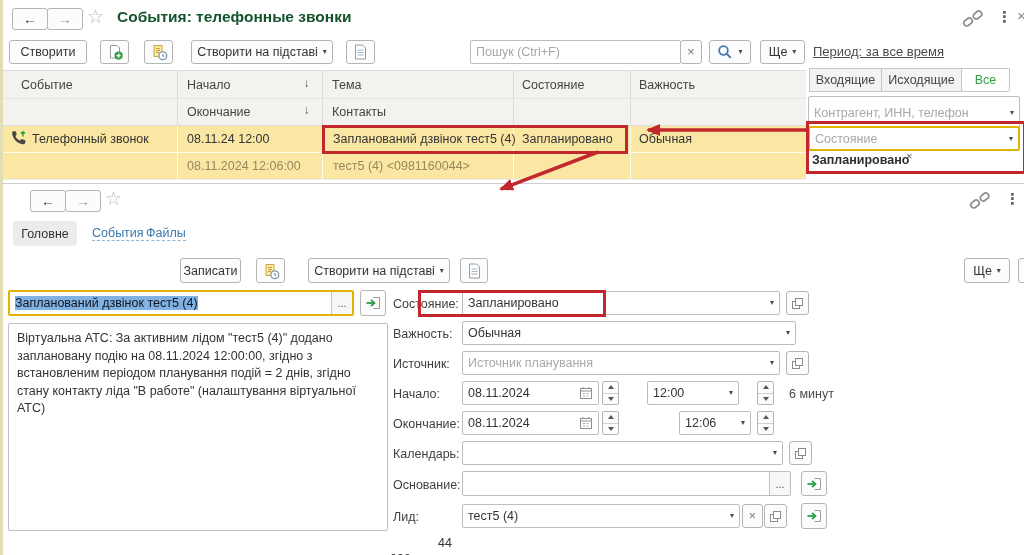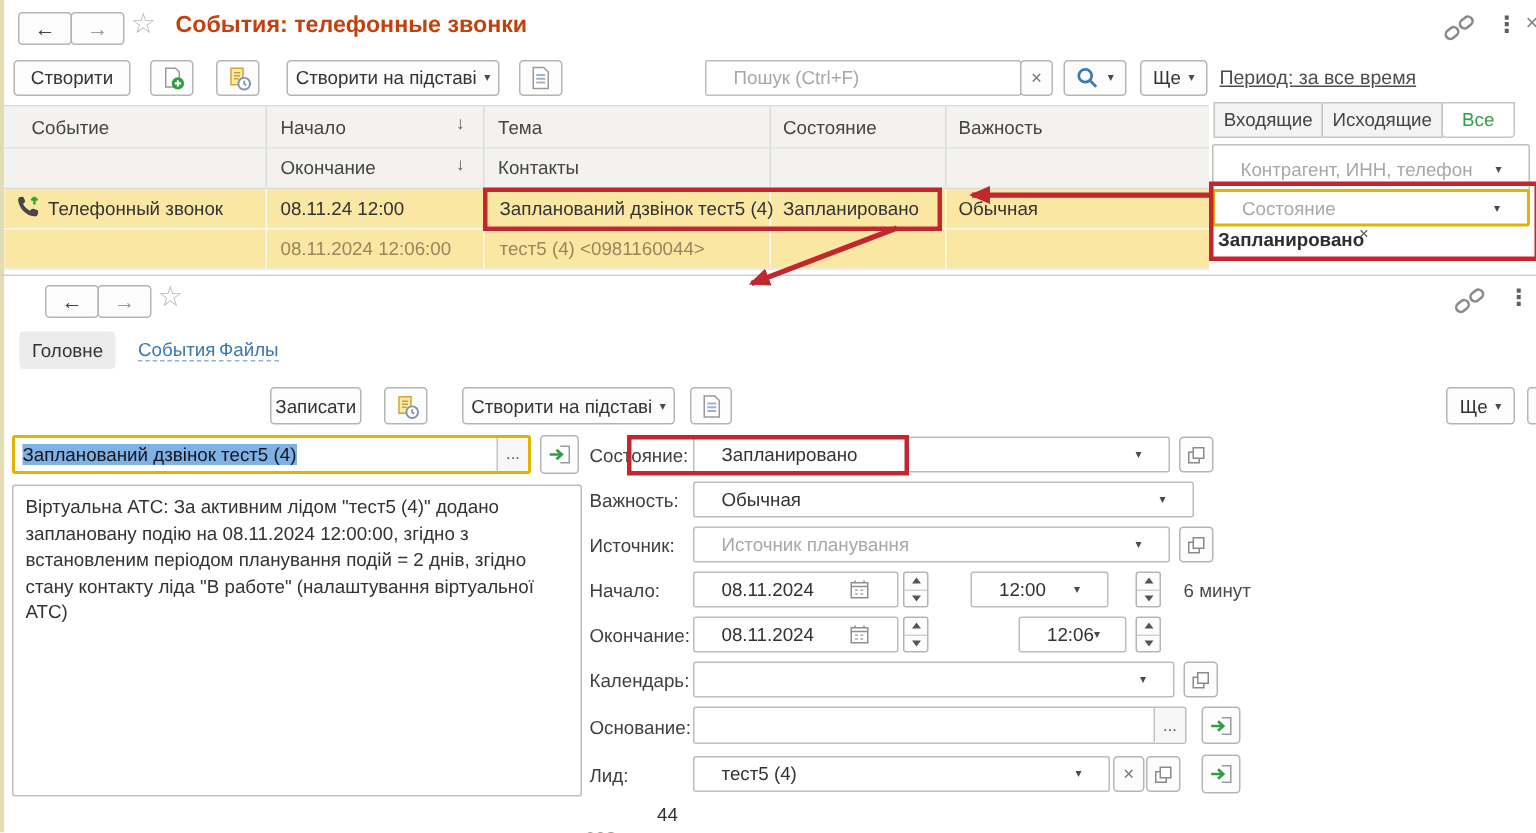--- a/index.html
+++ b/index.html
@@ -6,30 +6,30 @@
   body{width:1024px;height:555px;position:relative;overflow:hidden;background:#fff;
        font-family:"Liberation Sans","DejaVu Sans",sans-serif;font-size:12.5px;color:#333}
   .abs{position:absolute;box-sizing:border-box}
   .btn{position:absolute;box-sizing:border-box;display:flex;align-items:center;justify-content:center;
        background:#fcfcfc;border:1px solid #b5b5b5;border-radius:3px;font-size:12.5px;color:#333;cursor:default;white-space:nowrap}
   .btn-accent{background:#ffd21e;border-color:#d8ad00;font-weight:700}
   .caret{font-size:8px;color:#4a4a4a;margin-left:5px;line-height:1}
   .navchar{font-size:14px;color:#444}
   .navchar.dim{color:#9a9a9a}
   .field{position:absolute;box-sizing:border-box;background:#fff;border:1px solid #bdbdbd;border-radius:2px;
-         display:flex;align-items:center;padding:0 18px;font-size:12.5px;color:#333;white-space:nowrap;overflow:hidden}
+         display:flex;align-items:center;padding:0 5px;font-size:12.5px;color:#333;white-space:nowrap;overflow:hidden}
   .field .caret{margin-left:auto}
   .yb{border:2px solid #e2b400}
   .ph{color:#a8a8a8}
   .lbl{position:absolute;font-size:12.5px;color:#3f3f3f;white-space:nowrap}
   .cell{position:absolute;font-size:12.5px;color:#333;white-space:nowrap}
   .muted{color:#97875a}
   .hline,.vline{position:absolute;background:#dcdcdc}
   .red-box{position:absolute;border:3px solid #c1272d;box-sizing:border-box;z-index:40;pointer-events:none}
-  .title{position:absolute;font-size:15.5px;font-weight:700;color:#c2410c;white-space:nowrap}
+  .title{position:absolute;font-size:15.5px;font-weight:700;color:#14532d;white-space:nowrap}
   .star{position:absolute;font-size:19px;color:#b8b8b8;line-height:1}
   .dots{position:absolute;font-size:15px;font-weight:700;color:#5f5f5f;line-height:1}
   .link{text-decoration:underline;color:#4c4c4c}
   .dashed-link{position:absolute;color:#3d77b0;border-bottom:1px dashed #8fb3d4;white-space:nowrap}
   .tab-box{position:absolute;box-sizing:border-box;display:flex;align-items:center;justify-content:center;
            border:1px solid #c6c6c6;background:#f3f3f3;font-size:12.5px;color:#444}
   .mini{display:flex;align-items:center;justify-content:center;box-sizing:border-box}
   .spin{position:absolute;width:17px;height:24px;box-sizing:border-box;display:flex;flex-direction:column;
         border:1px solid #b5b5b5;border-radius:2px;background:#fcfcfc}
   .spin>div{flex:1;display:flex;align-items:center;justify-content:center}

